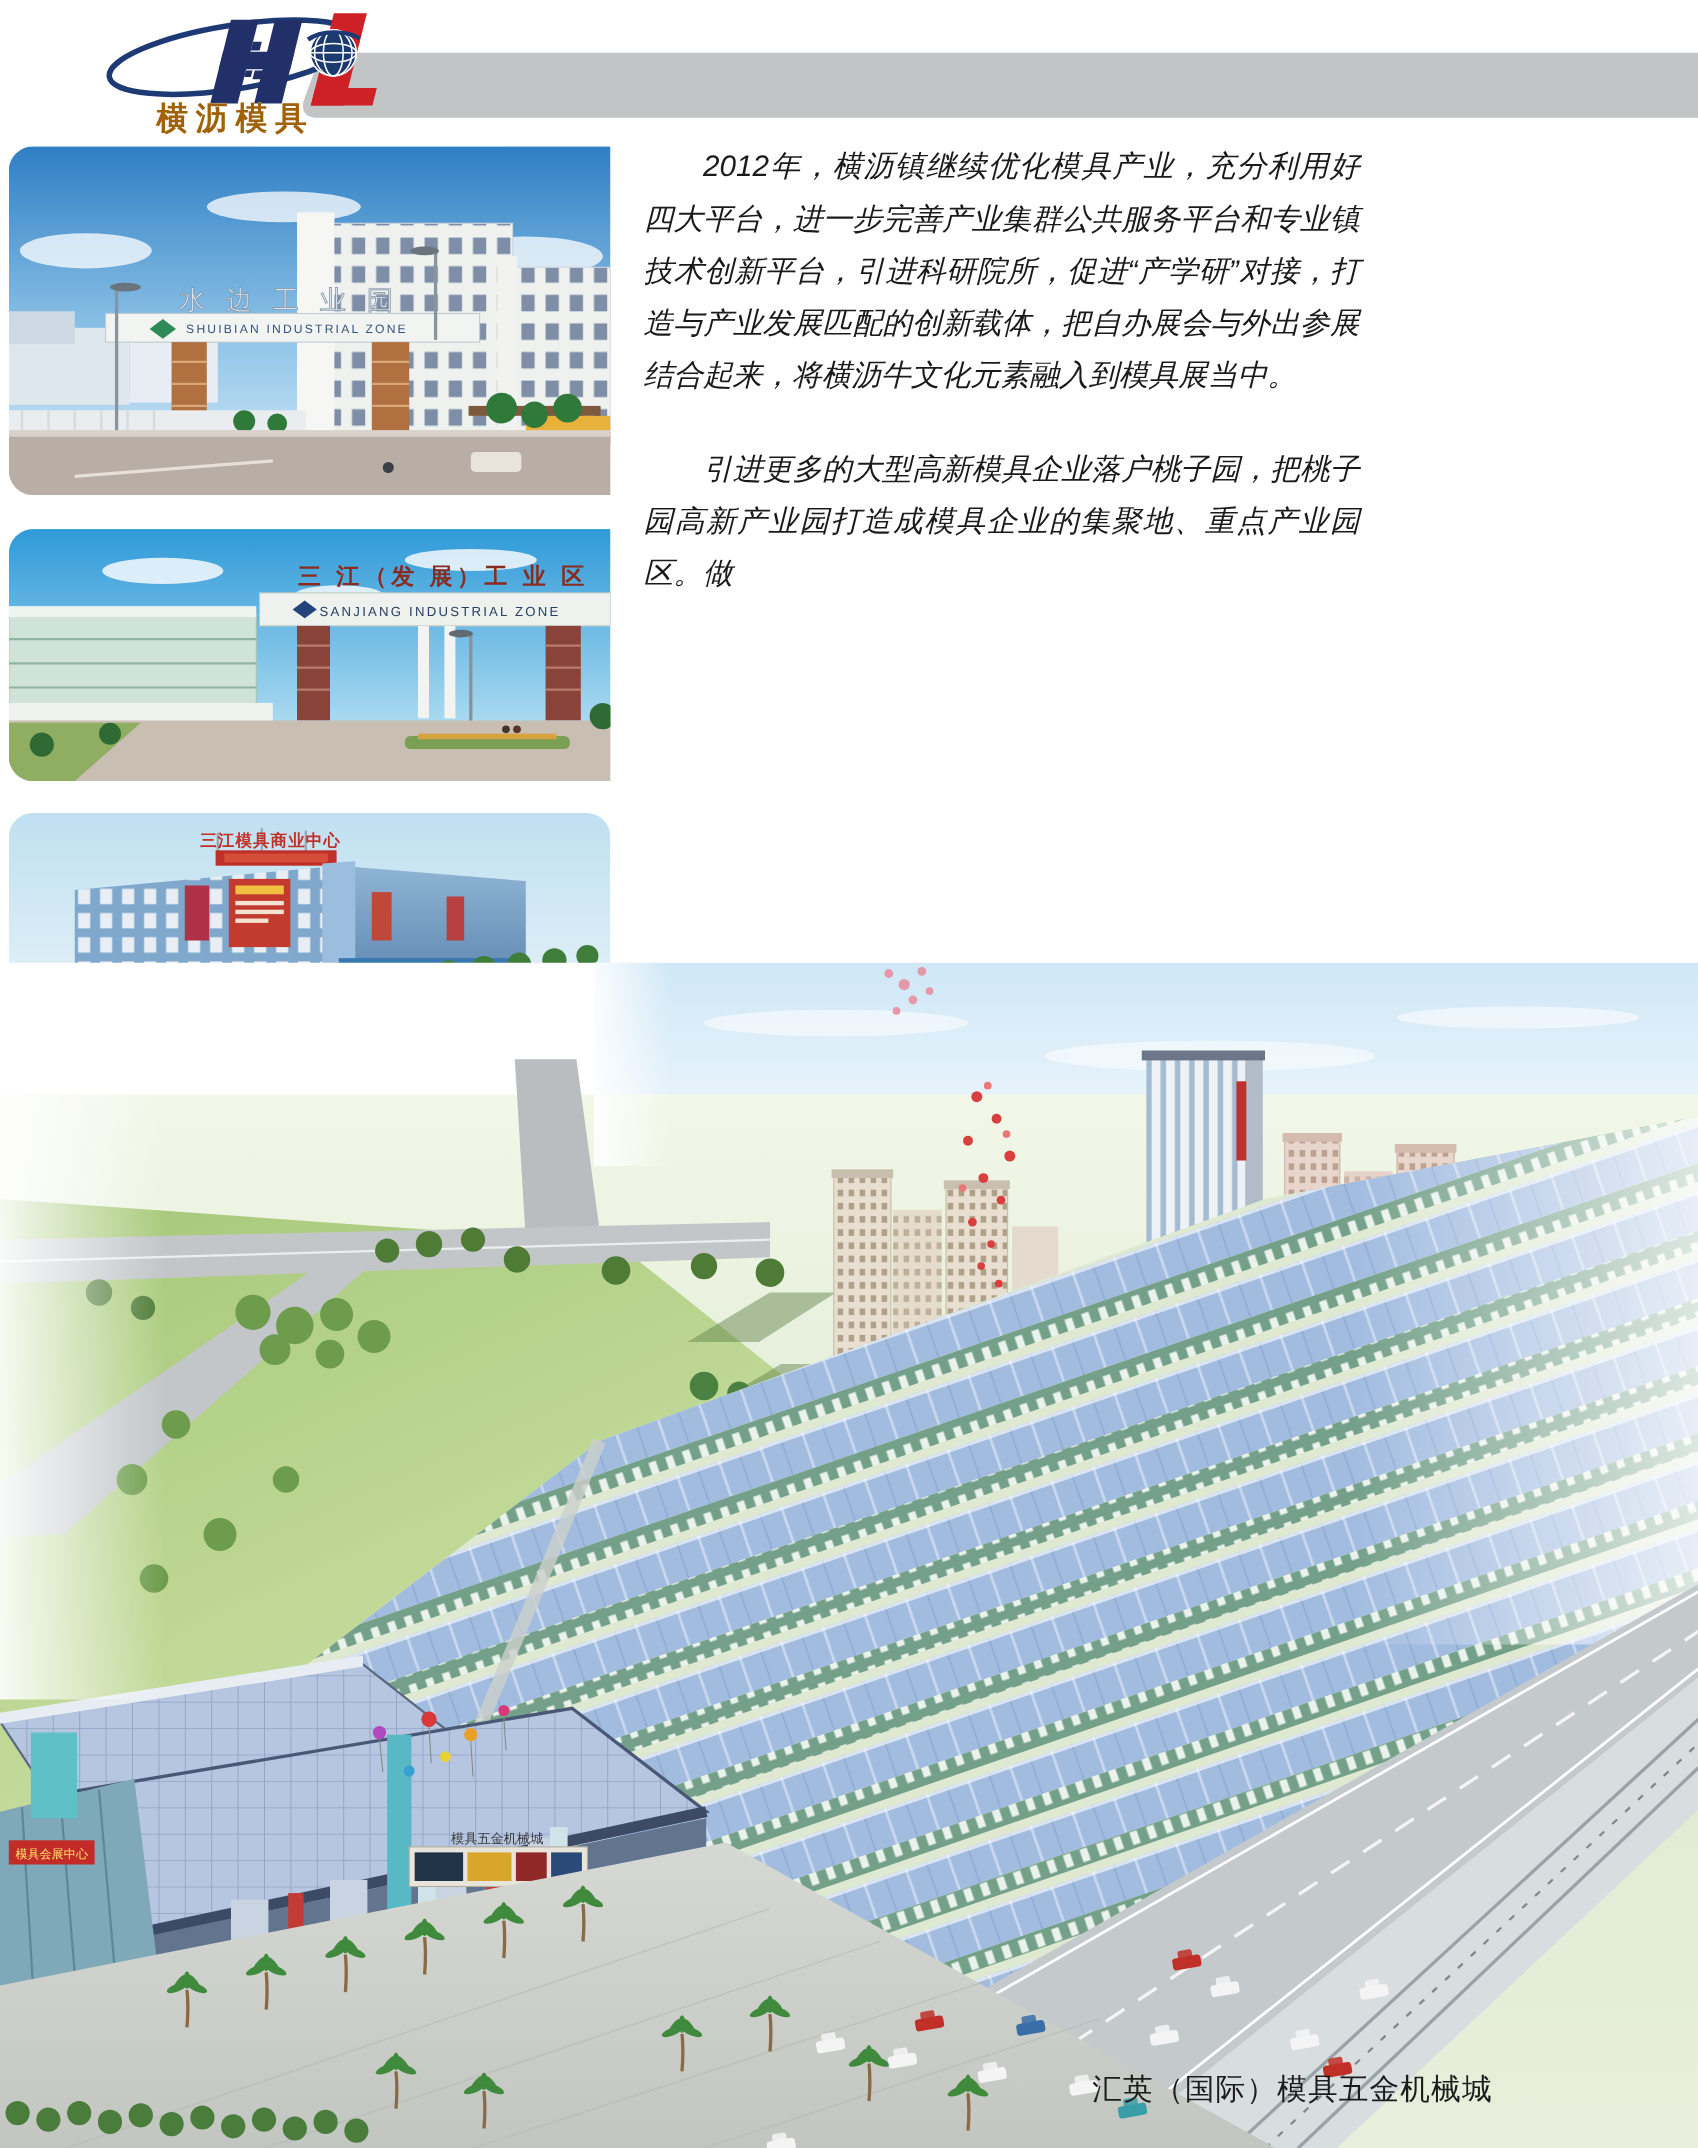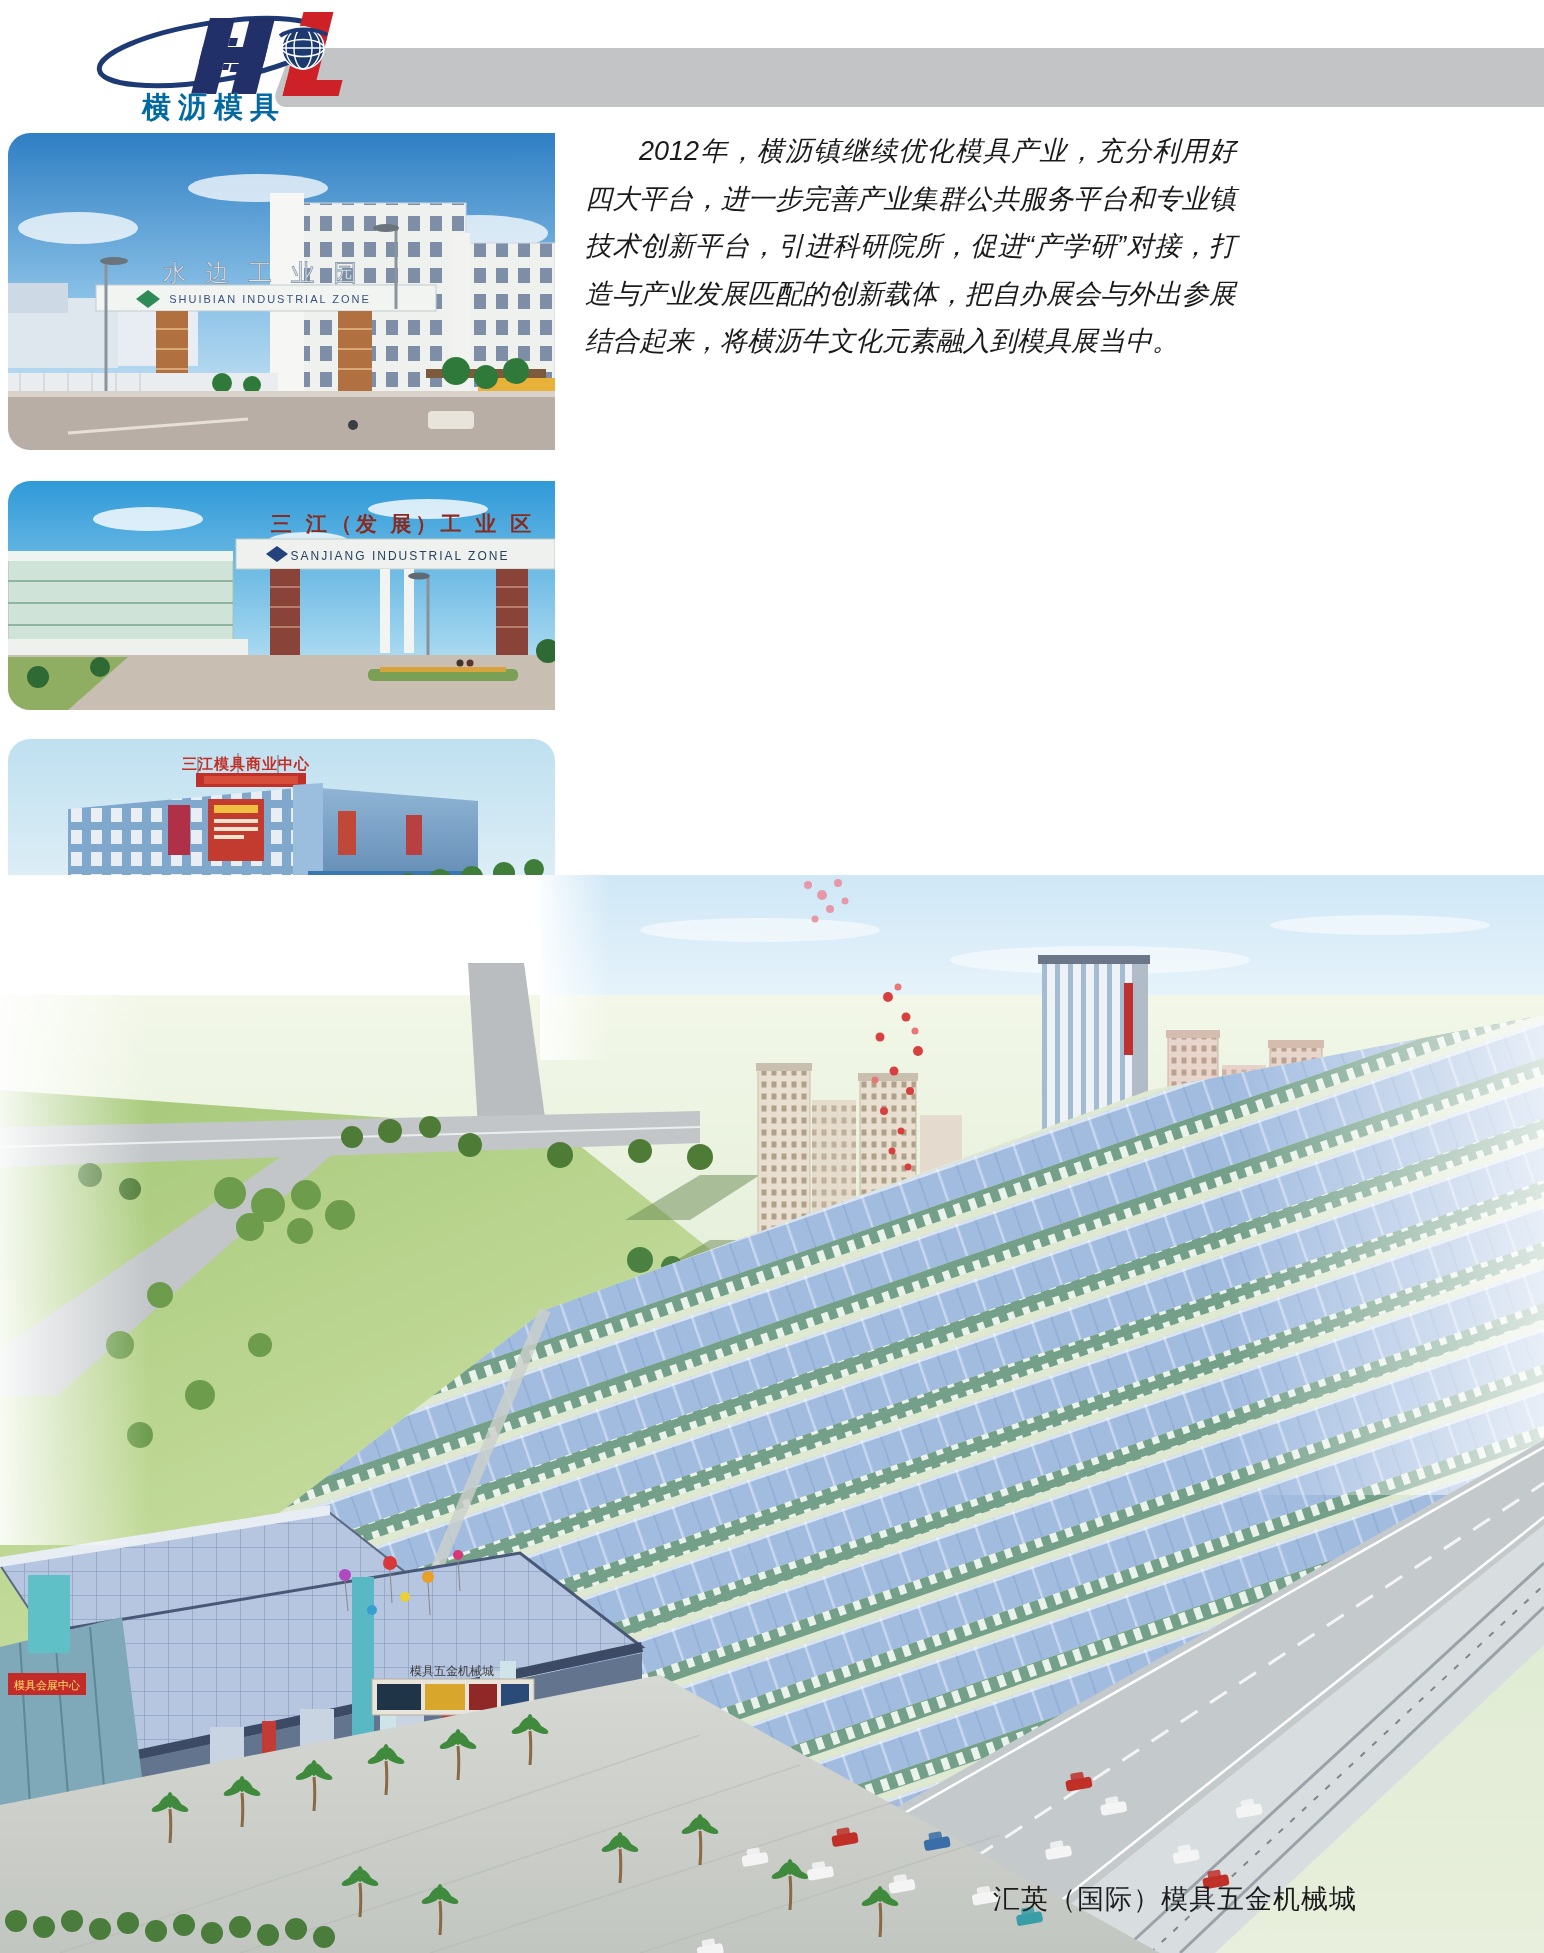--- a/index.html
+++ b/index.html
@@ -12,21 +12,21 @@
   .banner{
     position:absolute;left:292px;top:48px;width:1400px;height:59px;
     background:#c2c4c6;border-radius:16px;
     transform:skewX(-20deg);transform-origin:0 0;
   }
   
   .logo{position:absolute;left:84px;top:2px;width:260px;height:122px;}
   .logo svg{display:block;}
   .logo-wordmark{
     position:absolute;left:12px;top:86px;width:236px;text-align:center;
-    font-size:29px;font-weight:bold;color:#0369a1;letter-spacing:7px;
+    font-size:29px;font-weight:bold;color:#a16207;letter-spacing:7px;
     text-shadow:0 0 1px #ffffff;white-space:nowrap;
   }
   
   .photo{position:absolute;left:8px;margin:0;border-radius:22px;overflow:hidden;display:block;}
   .photo svg{display:block;}
   .photo1{top:133px;width:589px;height:317px;}
   .photo2{top:481px;width:597px;height:229px;}
   .photo3{top:739px;width:547px;height:220px;}
   .photo4{top:985px;width:637px;height:176px;}
   
@@ -373,20 +373,21 @@
         </g>
         <rect x="240" y="140" width="90" height="8" rx="4" fill="#6f9c50"></rect>
         <rect x="330" y="142" width="90" height="8" rx="4" fill="#6f9c50"></rect>
       </g>
       <rect x="0" y="150" width="637" height="26" fill="#7aa85c"></rect>
     </svg>
   </figure>
 
   <div class="article">
     <p class="gap1">2012年，横沥镇继续优化模具产业，充分利用好四大平台，进一步完善产业集群公共服务平台和专业镇技术创新平台，引进科研院所，促进“产学研”对接，打造与产业发展匹配的创新载体，把自办展会与外出参展结合起来，将横沥牛文化元素融入到模具展当中。</p>
+    <p>引进更多的大型高新模具企业落户桃子园，把桃子园高新产业园打造成模具企业的集聚地、重点产业园区。做</p>
   </div>
 
   <div class="rendering">
     <svg width="1544" height="1078" viewBox="0 0 1544 1078">
       <defs>
         <linearGradient id="skyband" x1="0" y1="0" x2="0" y2="1">
           <stop offset="0" stop-color="#cfe7f6"></stop>
             <stop offset="1" stop-color="#f2f9fd"></stop>
         </linearGradient>
         <linearGradient id="groundG" x1="0" y1="0" x2="0" y2="1">

